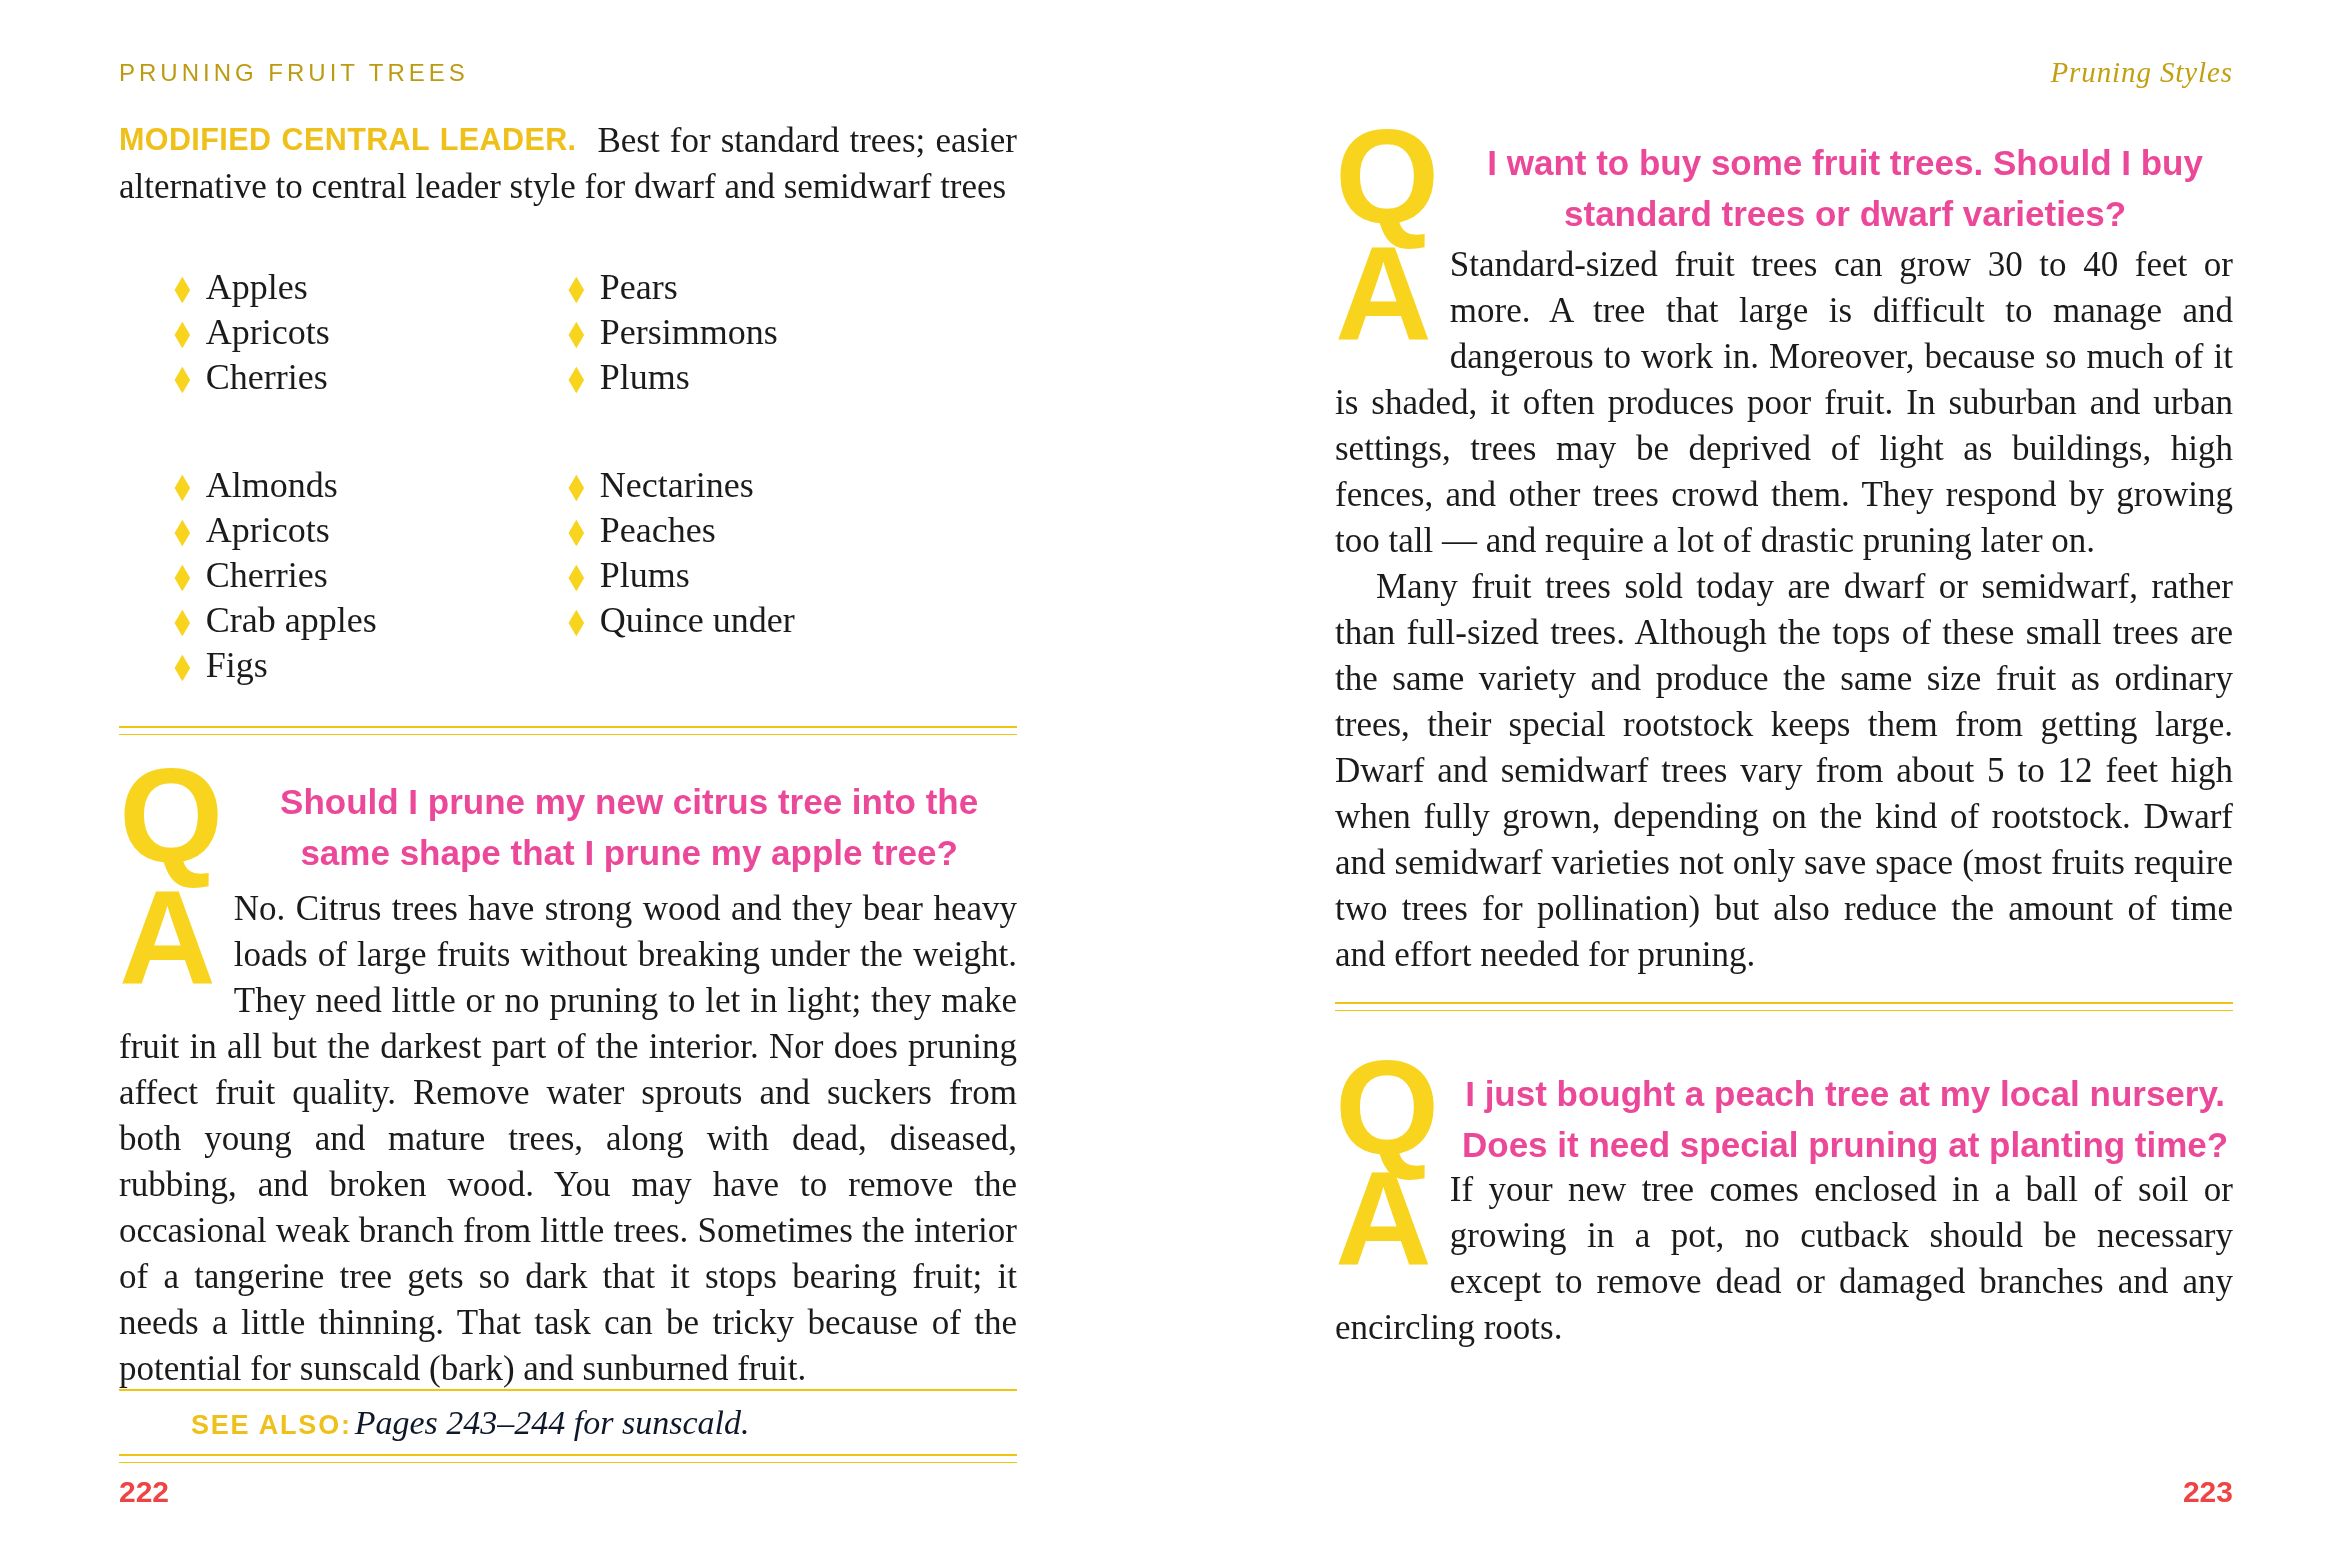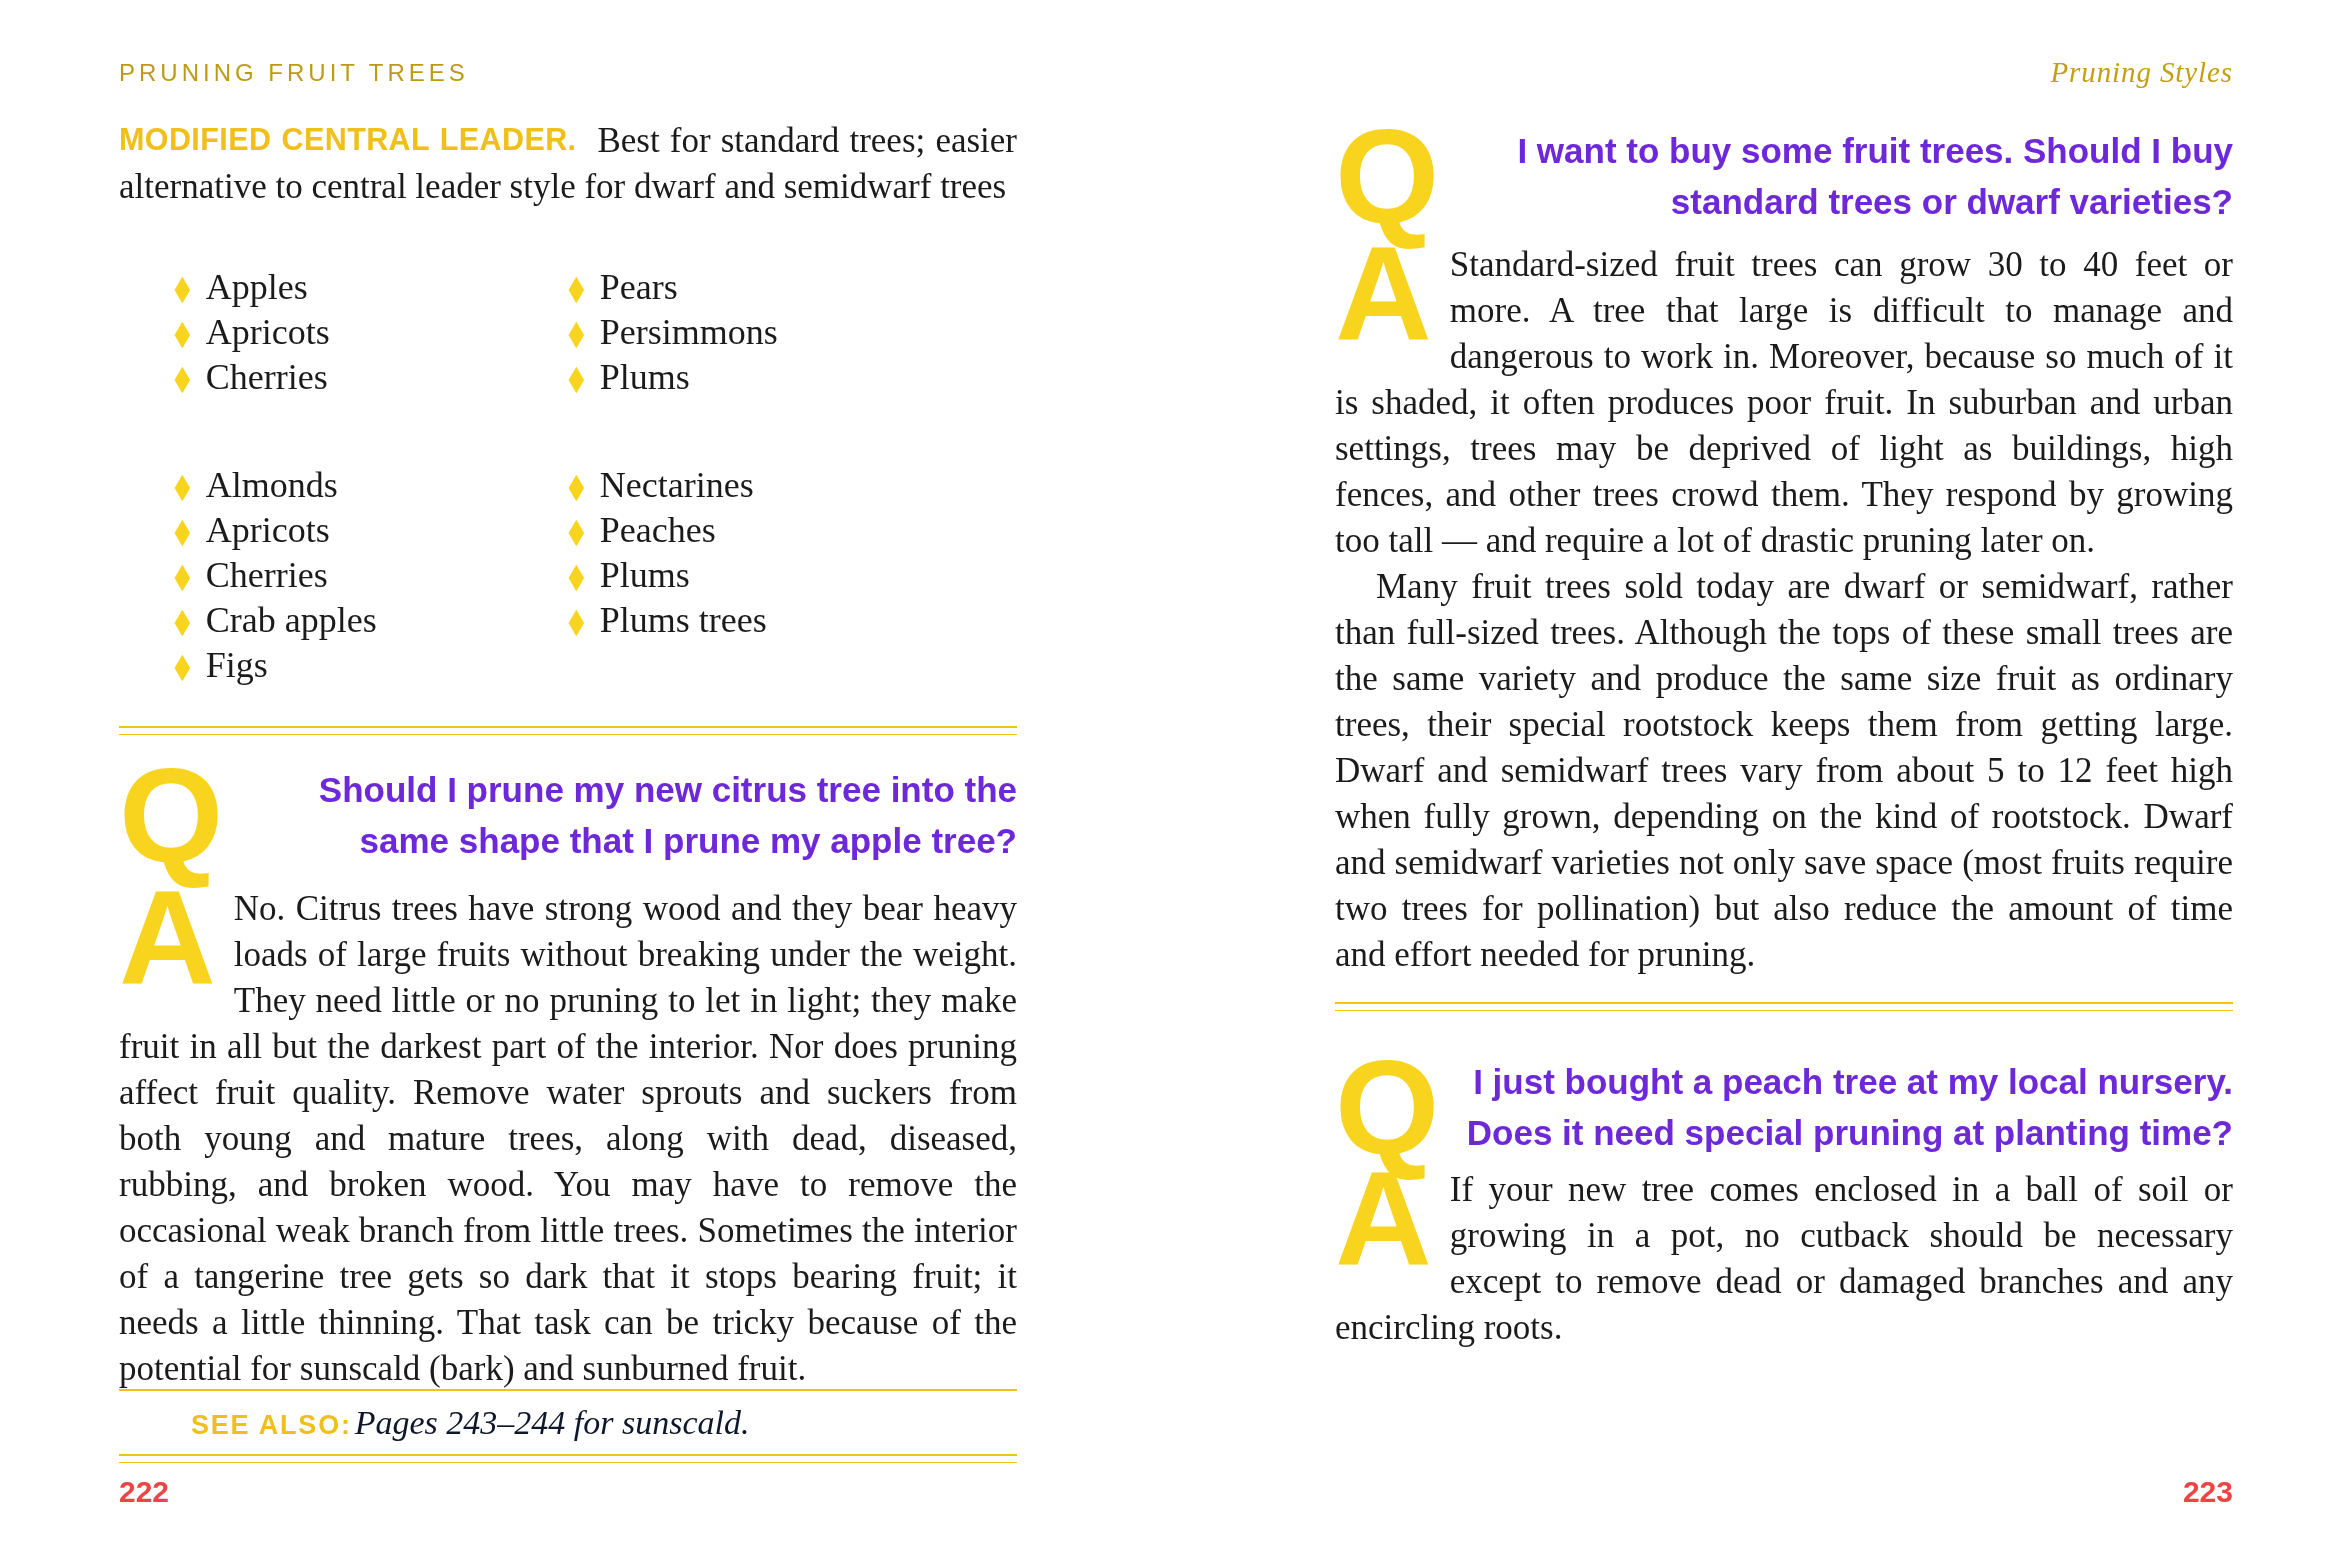--- a/index.html
+++ b/index.html
@@ -73,21 +73,21 @@
     font-weight: bold;
     font-size: 134px; line-height: 93px;
     height: 99px;
     color: #F8D41F;
     margin: 5.4px 18px 0 0;
   }
   .q-text {
     font-family: "Liberation Sans", sans-serif;
     font-weight: bold;
     font-size: 35px; line-height: 51px;
-    color: #6d28d9; text-align: right;
+    color: #ec4899; text-align: center; margin-top: 12px;
   }
 
   
   .see-also-row {
     border-top: 2.7px solid #EFC50F;
     padding: 13.4px 0 11.7px 72px;
     white-space: nowrap;
   }
   .see-also-label {
     font-family: "Liberation Sans", sans-serif;
@@ -182,21 +182,21 @@
         <li>
             <span class="bullet">◆</span>
             <span>Peaches</span>
           </li>
         <li>
             <span class="bullet">◆</span>
             <span>Plums</span>
           </li>
         <li>
             <span class="bullet">◆</span>
-            <span>Plums trees</span>
+            <span>Quince under</span>
           </li>
       </ul>
     </div>
 
     <div class="block rule-double" style="top:726px"></div>
 
     <div class="block" style="top:764px">
       <span class="dropcap">Q</span>
       <p class="q-text">Should I prune my new citrus tree into the same shape that I prune my apple tree?</p>
     </div>

